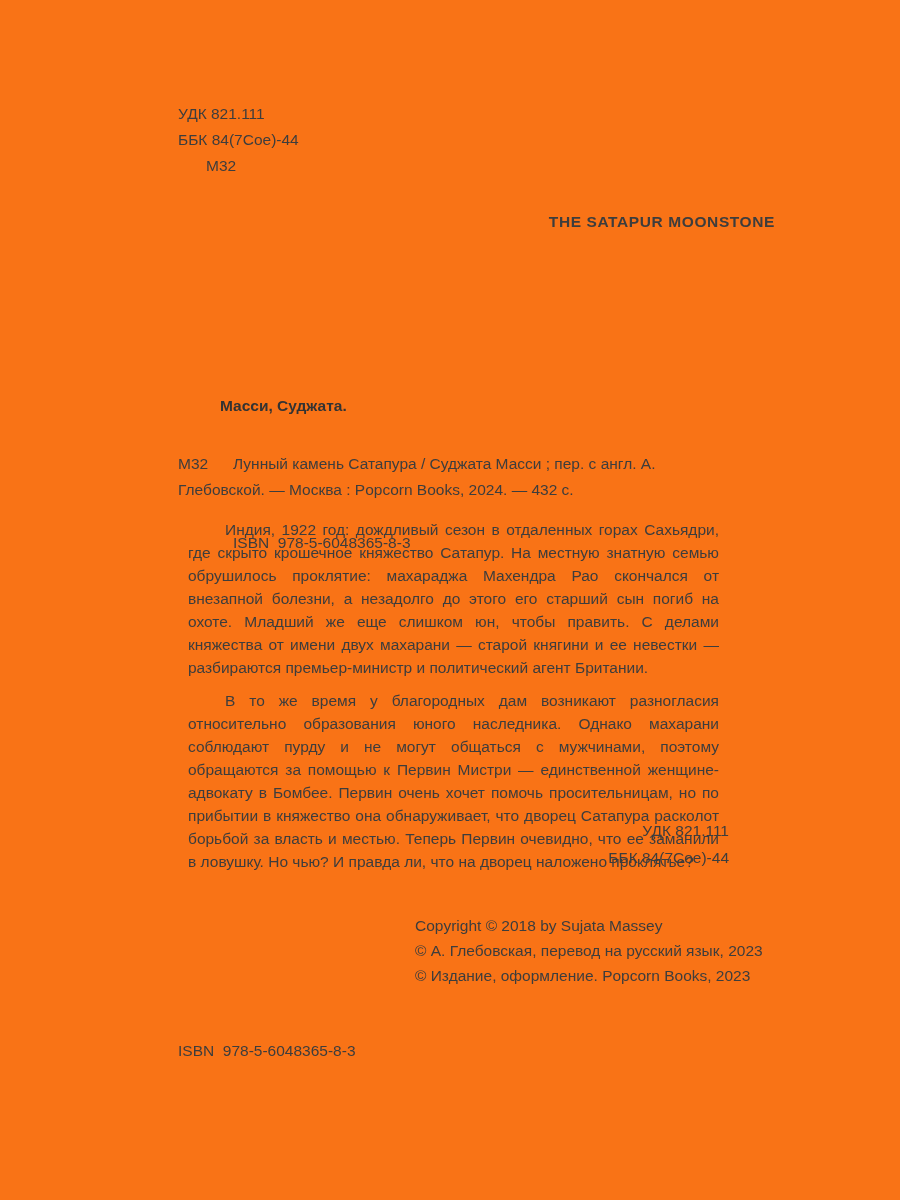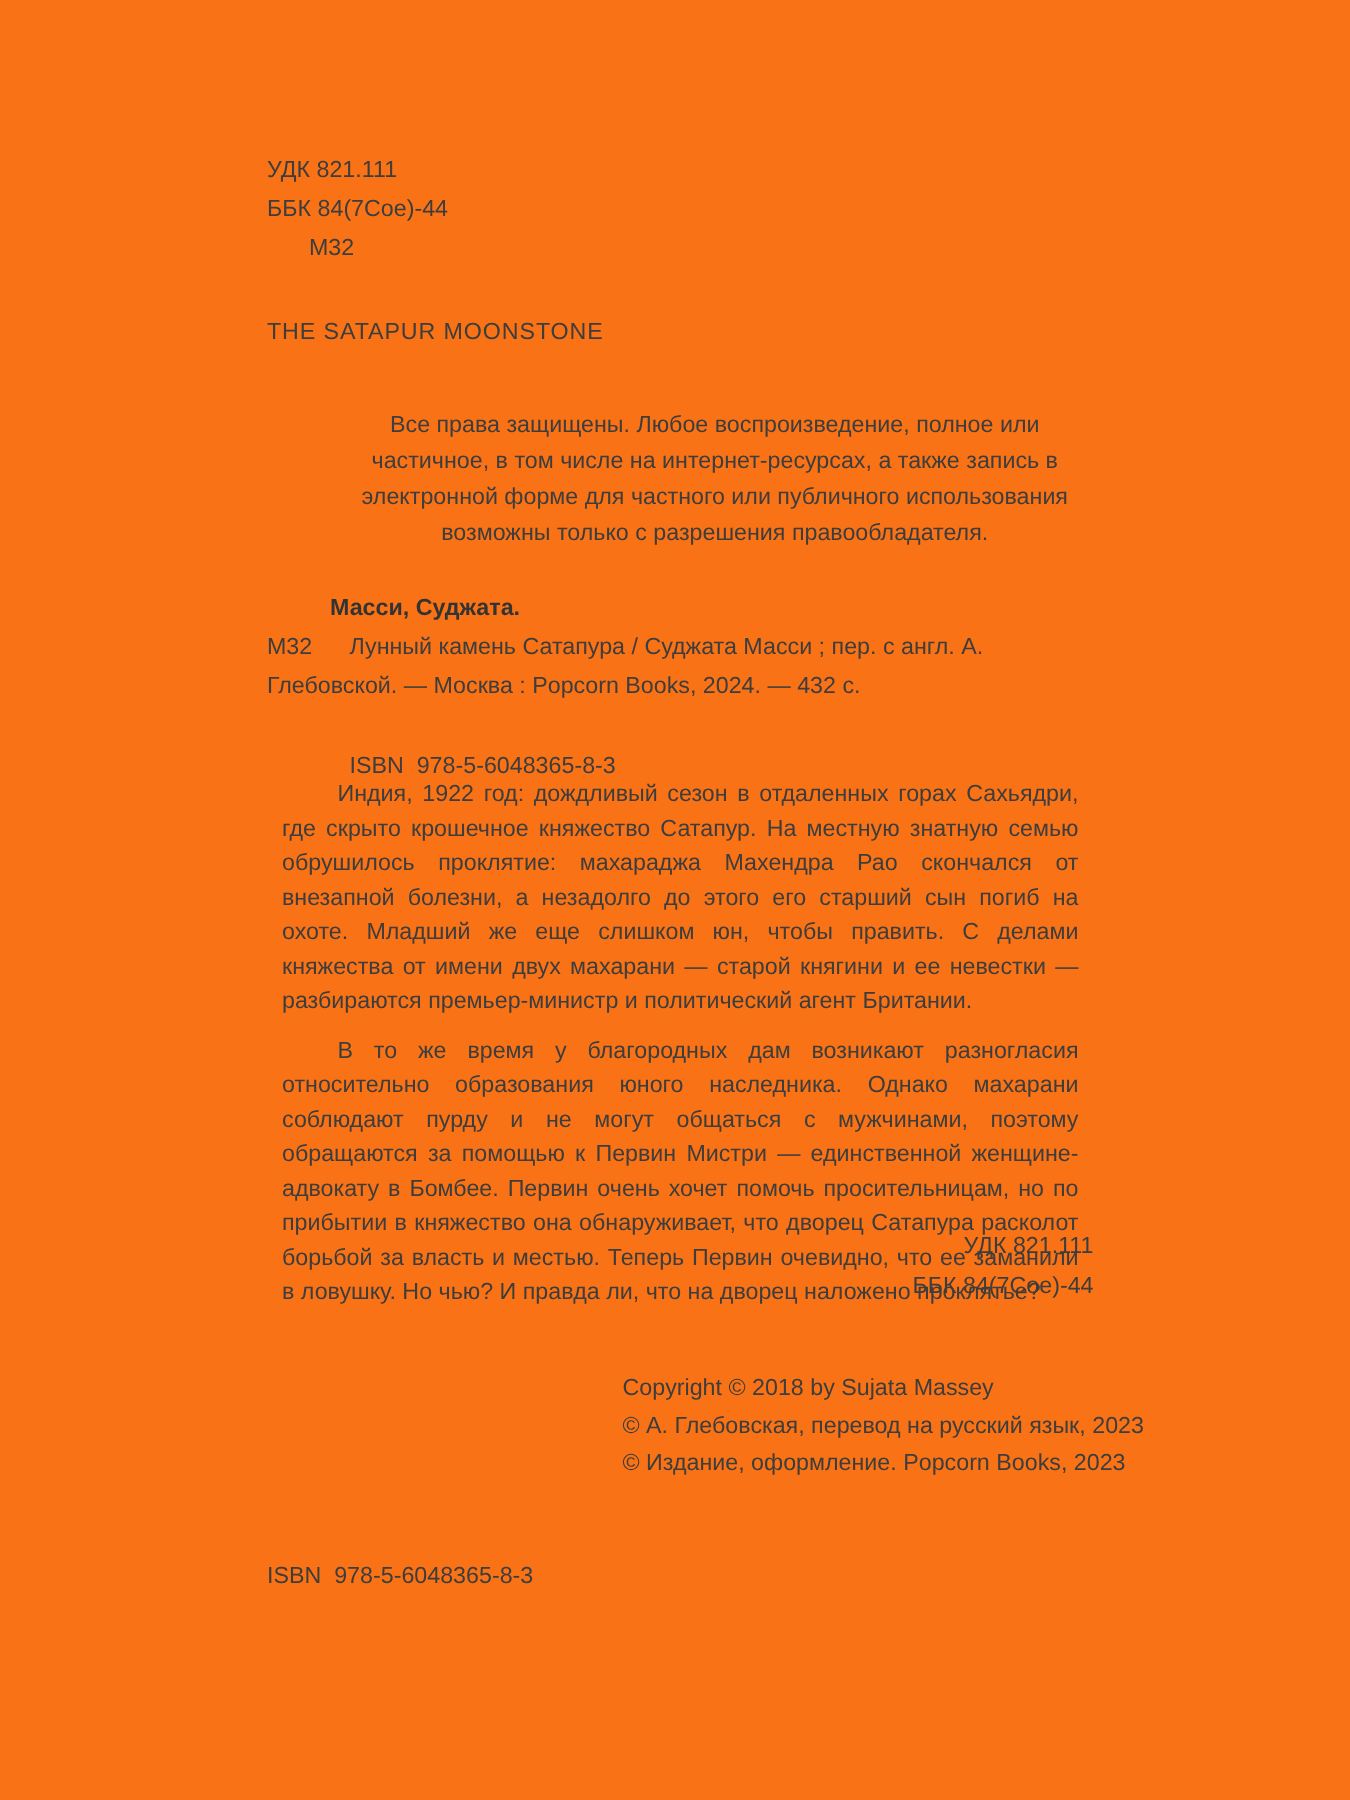--- a/index.html
+++ b/index.html
@@ -24,21 +24,22 @@
     top: 101px;
   }
   .top-codes .code-line { line-height: 26px; }
   .top-codes .code-m32 { padding-left: 28px; }
 
   .title-block {
     position: absolute;
     left: 178px;
     top: 209px;
     width: 597px;
-    text-align: left;
+    text-align: right;
+    font-weight: bold;
   }
   .orig-title {
     letter-spacing: 0.6px;
     line-height: 26px;
   }
   .orig-byline { line-height: 26px; }
 
   .rights-block {
     position: absolute;
     left: 178px;
@@ -70,20 +71,21 @@
     line-height: 26px;
   }
   .catalog-code {
     position: absolute;
     left: 0;
     top: 0;
   }
   .catalog-desc {
     text-indent: 55px;
     line-height: 26px;
+    margin-top: 32px;
   }
   .catalog-isbn {
     margin-top: 27px;
     padding-left: 55px;
     white-space: pre;
     line-height: 26px;
   }
 
   .annotation {
     position: absolute;
@@ -130,23 +132,20 @@
   <div class="top-codes">
     <div class="code-line">УДК 821.111</div>
     <div class="code-line">ББК 84(7Сое)-44</div>
     <div class="code-line code-m32">М32</div>
   </div>
 
   <div class="title-block">
     <div class="orig-title">THE SATAPUR MOONSTONE</div>
   </div>
 
-  <div class="rights-block">
-    <div class="rights-text">Все права защищены. Любое воспроизведение, полное или частичное, в том числе на интернет-ресурсах, а также запись в электронной форме для частного или публичного использования возможны только с разрешения правообладателя.</div>
-  </div>
 
   <div class="catalog-block">
     <div class="catalog-author">Масси, Суджата.</div>
     <div class="catalog-entry">
       <span class="catalog-code">М32</span>
       <div class="catalog-desc">Лунный камень Сатапура / Суджата Масси ; пер. с англ. А. Глебовской. — Москва : Popcorn Books, 2024. — 432 с.</div>
     </div>
     <div class="catalog-isbn">ISBN  978-5-6048365-8-3</div>
   </div>
 

